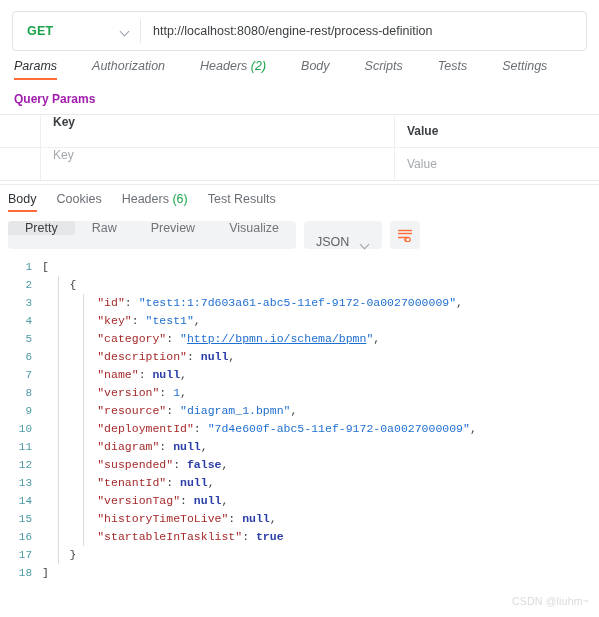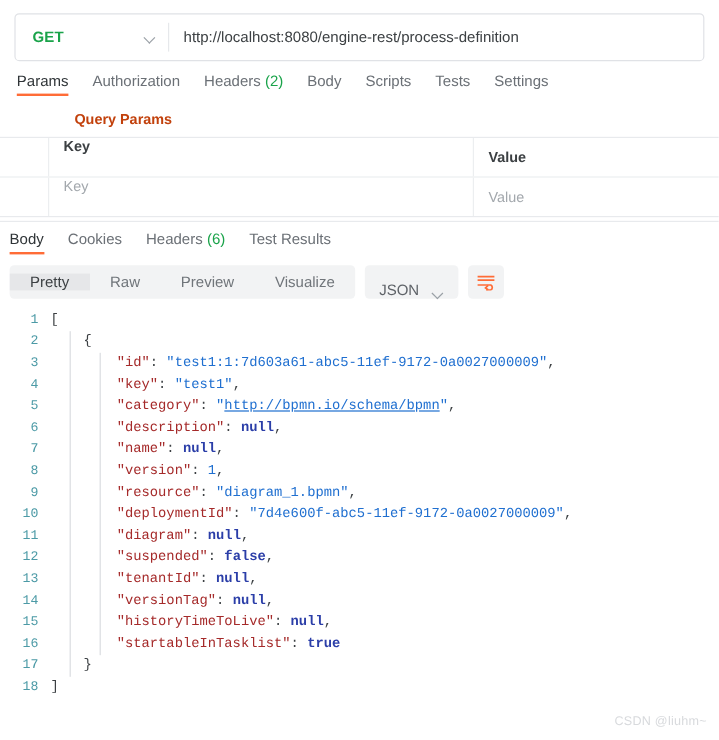--- a/index.html
+++ b/index.html
@@ -70,24 +70,26 @@
     background: transparent;
     font-family: "Liberation Sans", sans-serif;
     font-size: 12.5px;
     color: #3c4043;
     padding: 0 12px;
   }
 
   
   .req-tabs {
     display: flex;
-    gap: 20px;
+    align-items: flex-end;
+    gap: 35px;
     padding: 10px 14px 0 14px;
     height: 29px;
     box-sizing: border-box;
+    font-style: italic;
   }
   .req-tab {
     font-size: 12.5px;
     color: #6b7076;
     padding-bottom: 7px;
     cursor: pointer;
     position: relative;
     white-space: nowrap;
   }
   .req-tab.active {
@@ -98,23 +100,22 @@
     position: absolute;
     left: 0; right: 0; bottom: 0;
     height: 2px;
     background: #ff6c37;
   }
   .cnt { color: #1aa34a; }
 
   .section-title {
     font-size: 12px;
     font-weight: bold;
-    color: #c2410c;
+    color: #a21caf;
     padding: 12px 14px 8px 14px;
-    margin-left: 48px;
   }
 
   
   .params-table {
     border-top: 1px solid #e8eaed;
     border-bottom: 1px solid #e8eaed;
   }
   .p-row {
     display: flex;
     height: 32px;
@@ -180,21 +181,21 @@
     display: flex;
     align-items: center;
     padding: 9px 8px 0 8px;
     gap: 8px;
   }
   .seg-group {
     display: flex;
     background: #f2f3f4;
     border-radius: 4px;
     height: 28px;
-    align-items: center;
+    align-items: flex-start;
     overflow: hidden;
   }
   .seg {
     display: flex;
     align-items: center;
     padding: 0 17px;
     font-size: 12.5px;
     color: #70757a;
     cursor: pointer;
     white-space: nowrap;

